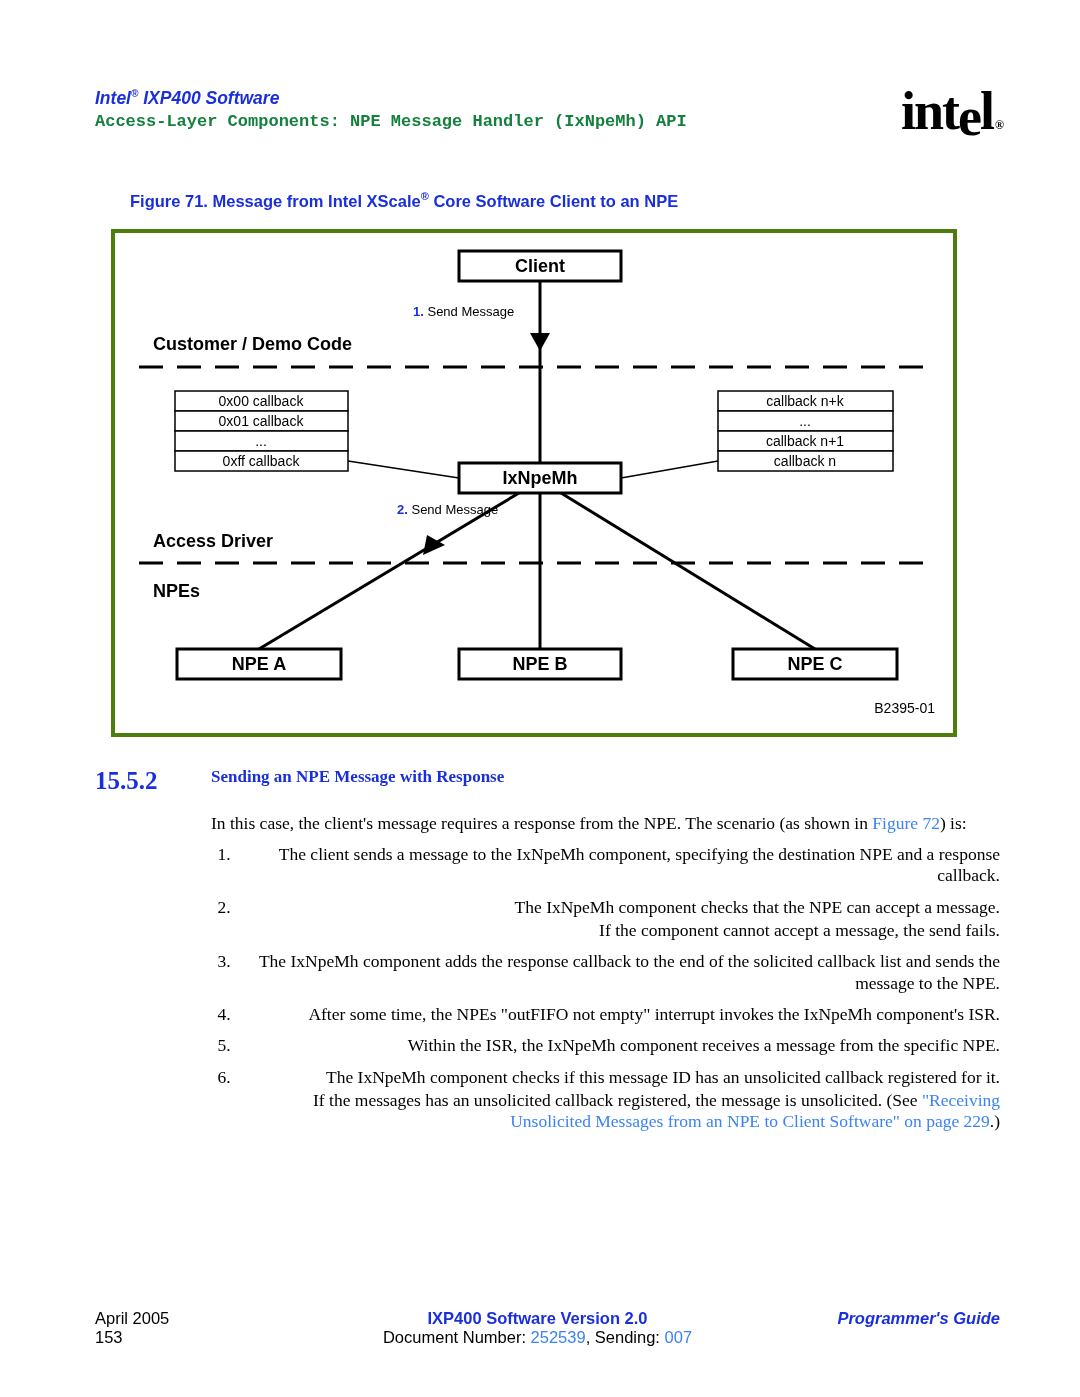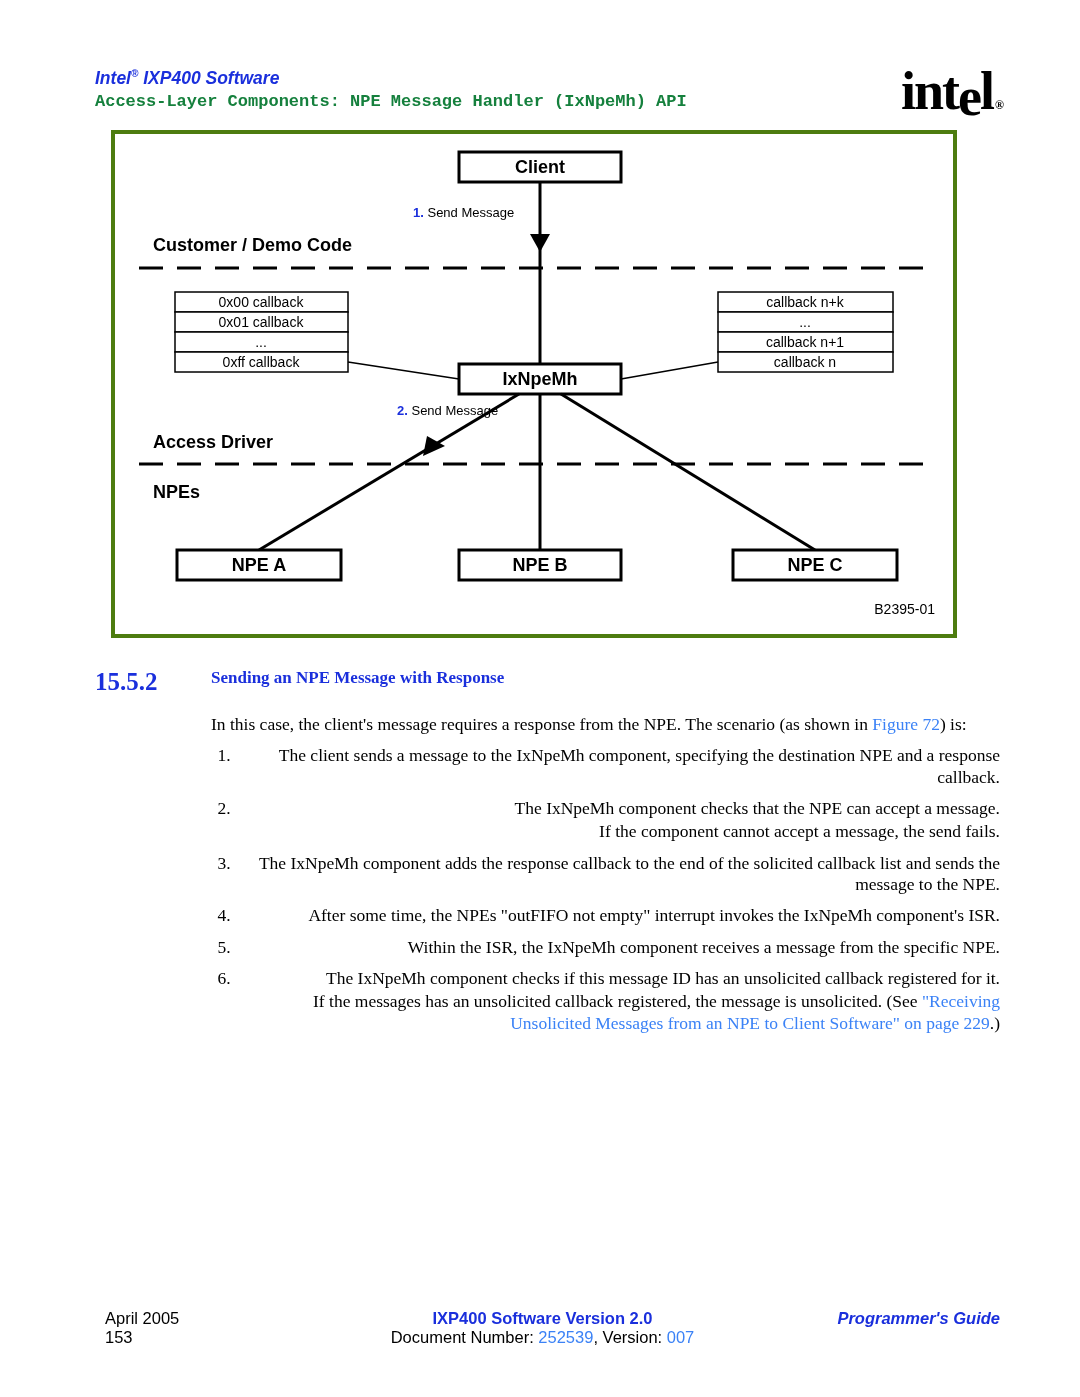--- a/index.html
+++ b/index.html
@@ -6,21 +6,21 @@
     margin: 0;
     padding: 0;
     font-family: "Times New Roman", Times, serif;
     background: #fff;
     width: 1080px;
     height: 1397px;
     position: relative;
     color: #000;
   }
   .page {
-    padding: 60px 80px 40px 95px;
+    padding: 80px 80px 40px 95px;
     position: relative;
     box-sizing: border-box;
     width: 100%;
     height: 100%;
   }
   .header-row {
     position: relative;
     height: 70px;
   }
   .header-left {
@@ -125,21 +125,21 @@
     margin-bottom: 10px;
     padding-left: 3px;
   }
   .sub-line {
     display: block;
     margin-top: 2px;
   }
   .footer {
     position: absolute;
     bottom: 50px;
-    left: 105px;
+    left: 95px;
     right: 80px;
     font-family: Arial, Helvetica, sans-serif;
     font-size: 16.5px;
   }
   .footer-row {
     display: flex;
     justify-content: space-between;
   }
   .footer-left { text-align: left; width: 200px; }
   .footer-center { text-align: center; flex: 1; color: #1a2fdc; font-weight: bold; }
@@ -156,20 +156,23 @@
       <div class="header-title">
         <span>Intel</span><sup style="font-size:10px;">®</sup><span> IXP400 Software</span>
       </div>
       <div class="header-sub">Access-Layer Components: NPE Message Handler (IxNpeMh) API</div>
     </div>
     <div class="logo">
       int<span style="position:relative; top:6px;">e</span>l<sub class="reg">®</sub>
     </div>
   </div>
 
+  <div class="fig-caption">
+    <span>Figure 71. Message from Intel XScale</span><span class="sup">®</span><span> Core Software Client to an NPE</span>
+  </div>
 
   <div class="diagram-outer">
     <svg class="diagram-svg" viewBox="0 0 838 500">
       <defs>
         <marker id="arrowhead" markerWidth="10" markerHeight="10" refX="8" refY="5" orient="auto">
           <polygon points="0,0 10,5 0,10" fill="#000"></polygon>
         </marker>
       </defs>
 
       <line x1="24" y1="134" x2="814" y2="134" stroke="#000" stroke-width="3" stroke-dasharray="24,14"></line>
@@ -267,19 +270,19 @@
 
   <div class="footer">
     <div class="footer-row">
       <div class="footer-left">April 2005</div>
       <div class="footer-center">IXP400 Software Version 2.0</div>
       <div class="footer-right">Programmer's Guide</div>
     </div>
     <div class="footer-row">
       <div class="footer-left">153</div>
       <div class="footer-center footer-center2">
-        <span>Document Number: </span><span class="link-blue">252539</span><span>, Version: </span><span class="link-blue">007</span>
+        <span>Document Number: </span><span class="link-blue">252539</span><span>, Sending: </span><span class="link-blue">007</span>
       </div>
       <div class="footer-right"></div>
     </div>
   </div>
 
 </div>
 
 </body></html>

